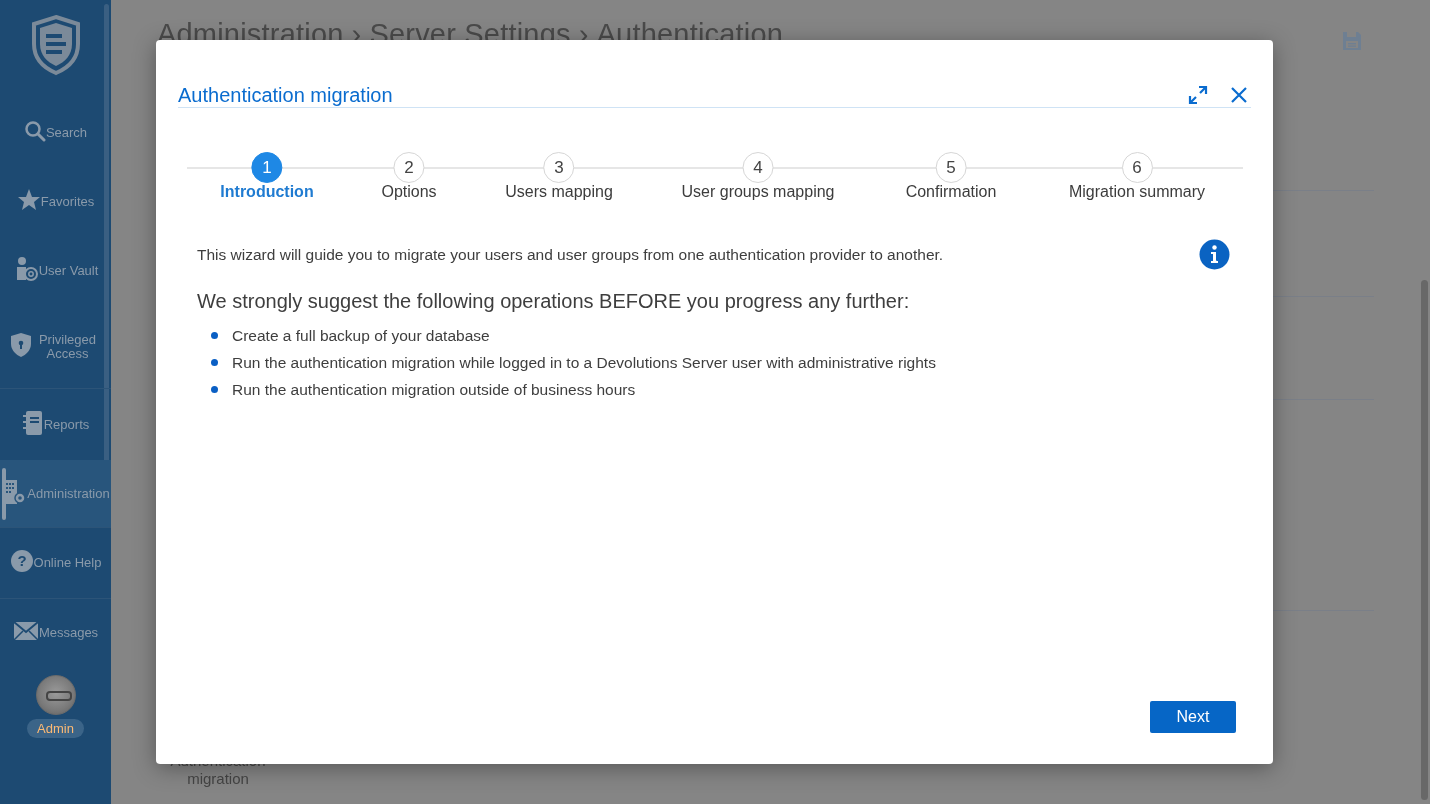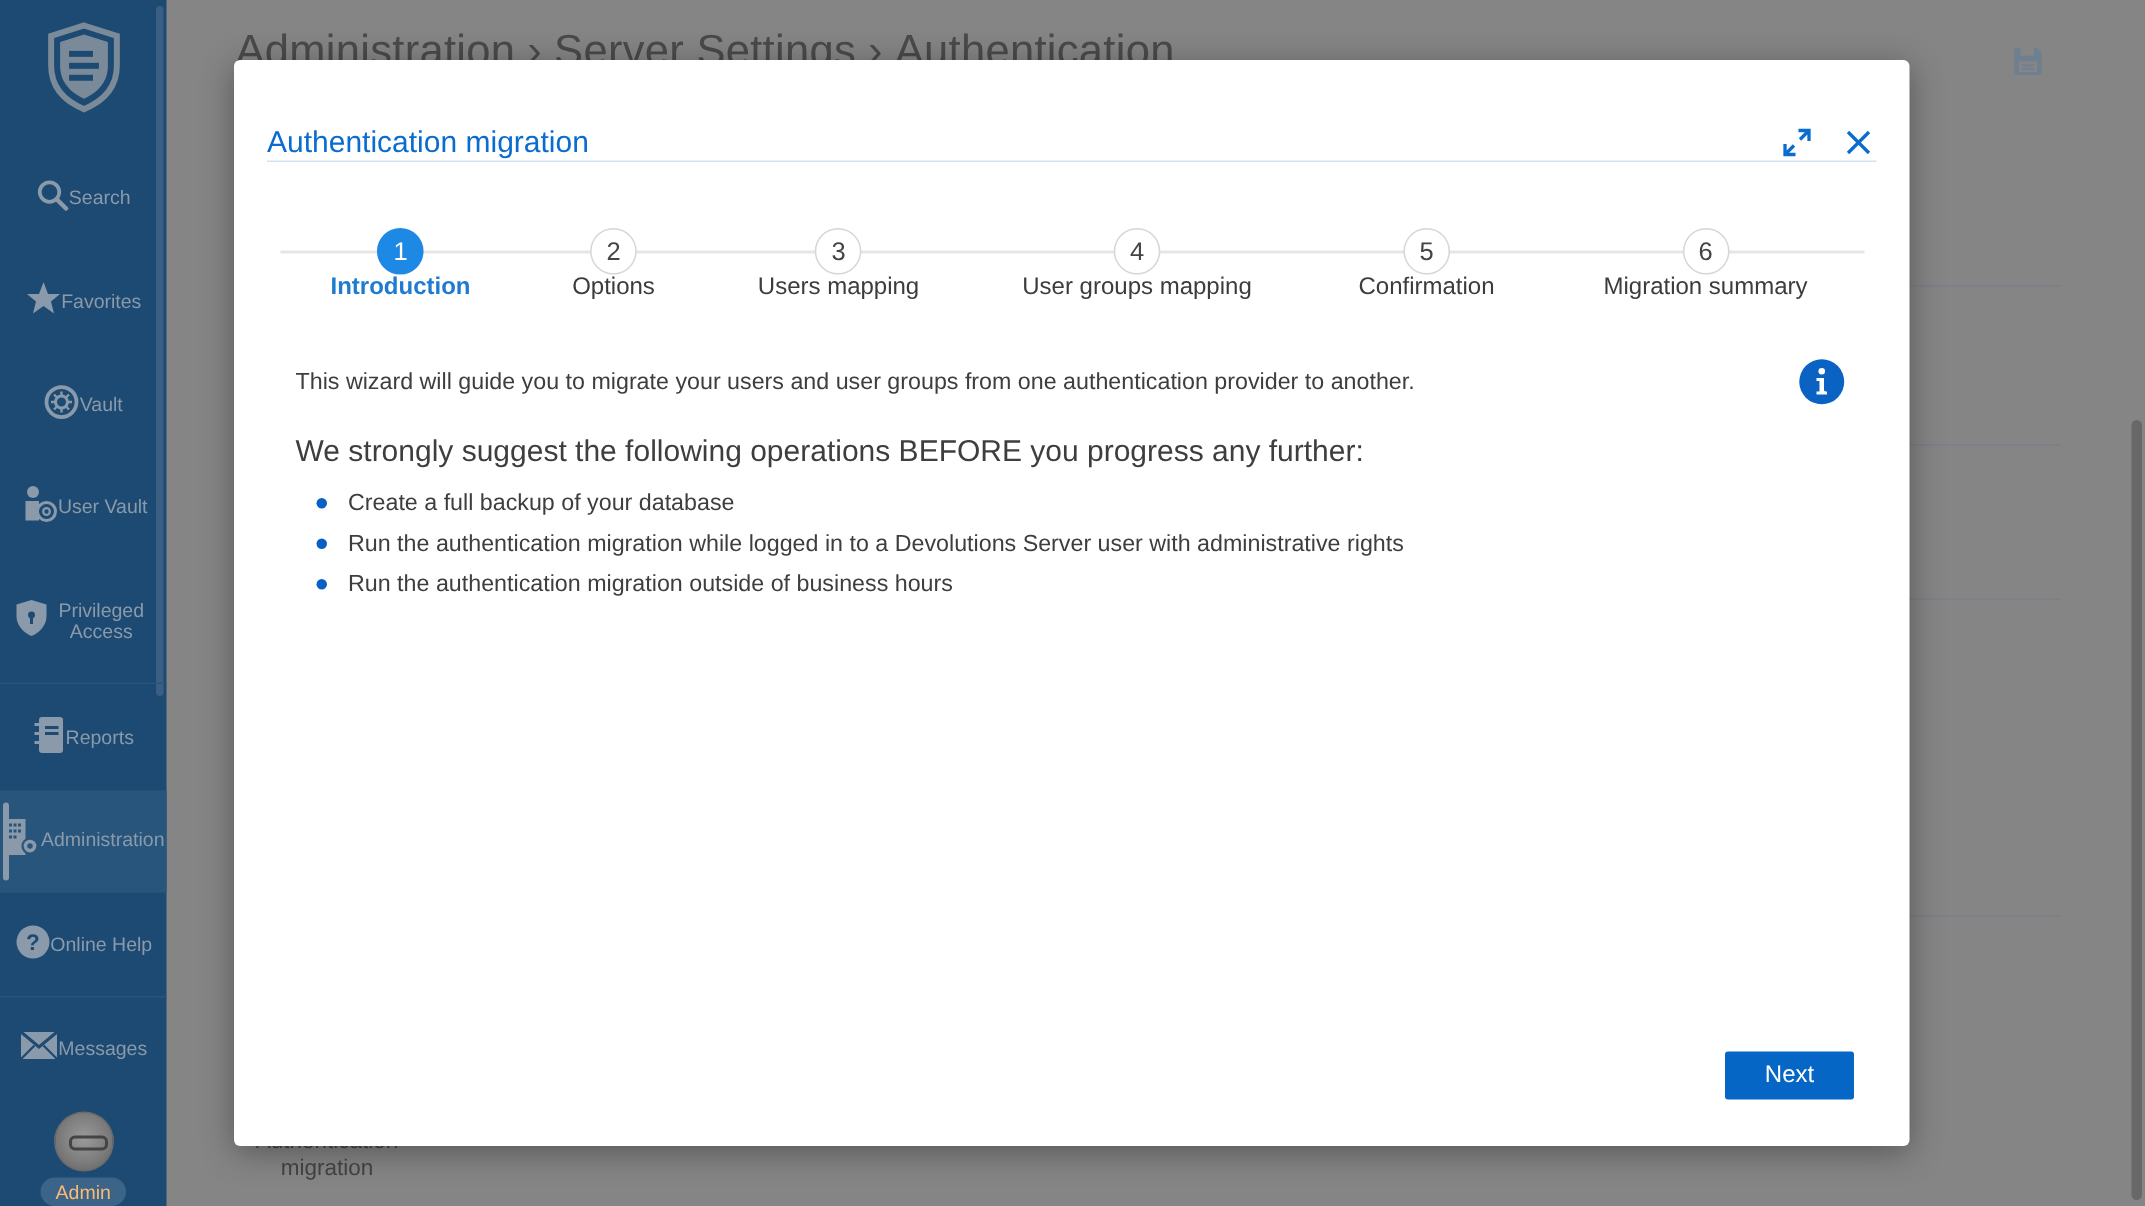--- a/index.html
+++ b/index.html
@@ -128,28 +128,20 @@
         <circle cx="9" cy="9" r="6.5" fill="none" stroke="#8a9aaa" stroke-width="2.5"></circle>
         <line x1="14" y1="14" x2="20" y2="20" stroke="#8a9aaa" stroke-width="3" stroke-linecap="round"></line>
       </svg>
     <span>Search</span>
   </div>
   <div class="nav-item" style="height:69px;">
     <svg width="24" height="24" viewBox="0 0 24 24">
         <path d="M12 1 L15 9 L23 9 L17 14 L19 22 L12 17 L5 22 L7 14 L1 9 L9 9 Z" fill="#8a9aaa"></path>
       </svg>
     <span>Favorites</span>
-  </div>
-  <div class="nav-item" style="height:69px;">
-    <svg width="24" height="24" viewBox="0 0 24 24">
-        <circle cx="12" cy="12" r="10" fill="none" stroke="#8a9aaa" stroke-width="2.5"></circle>
-        <circle cx="12" cy="12" r="4" fill="none" stroke="#8a9aaa" stroke-width="2"></circle>
-        <path d="M12 5v3M12 16v3M5 12h3M16 12h3M7 7l2 2M15 15l2 2M7 17l2-2M15 9l2-2" stroke="#8a9aaa" stroke-width="1.6"></path>
-      </svg>
-    <span>Vault</span>
   </div>
   <div class="nav-item" style="height:69px;text-align:right;">
     <svg width="26" height="26" viewBox="0 0 26 26">
         <circle cx="9" cy="5" r="4" fill="#8a9aaa"></circle>
         <path d="M4 11 h9 v13 h-9 z" fill="#8a9aaa"></path>
         <circle cx="18" cy="18" r="6" fill="#1d4a72" stroke="#8a9aaa" stroke-width="2"></circle>
         <circle cx="18" cy="18" r="2.2" fill="none" stroke="#8a9aaa" stroke-width="1.5"></circle>
       </svg>
     <span>User Vault</span>
   </div>

